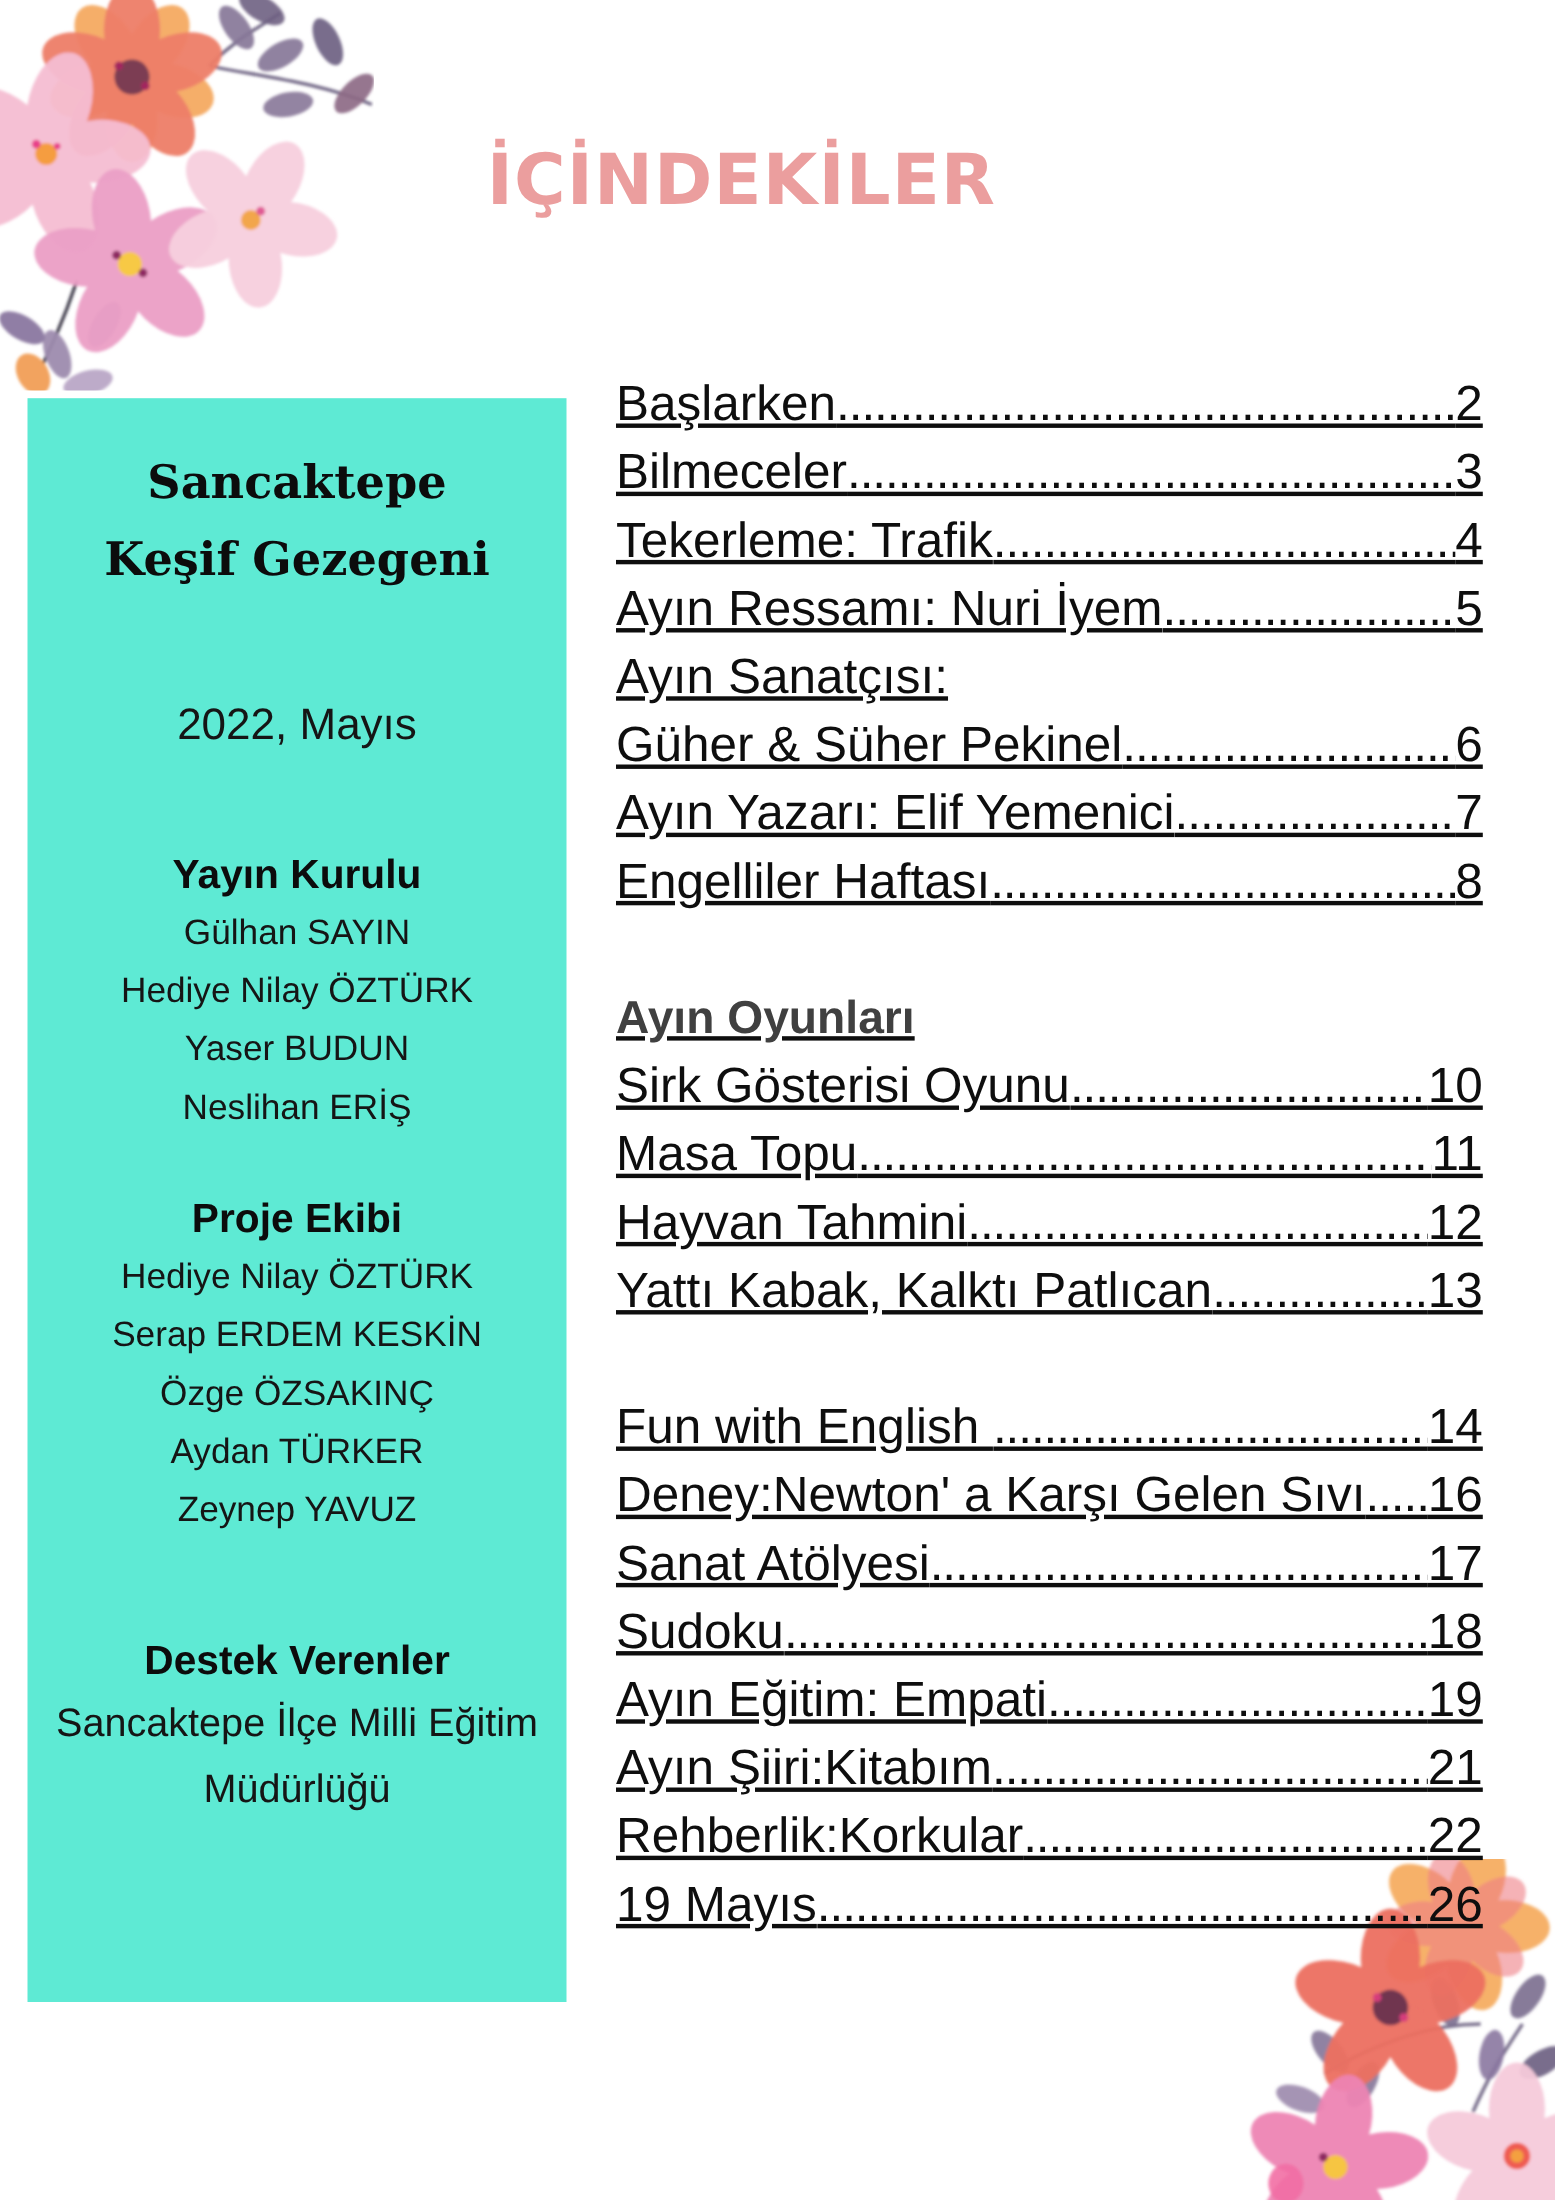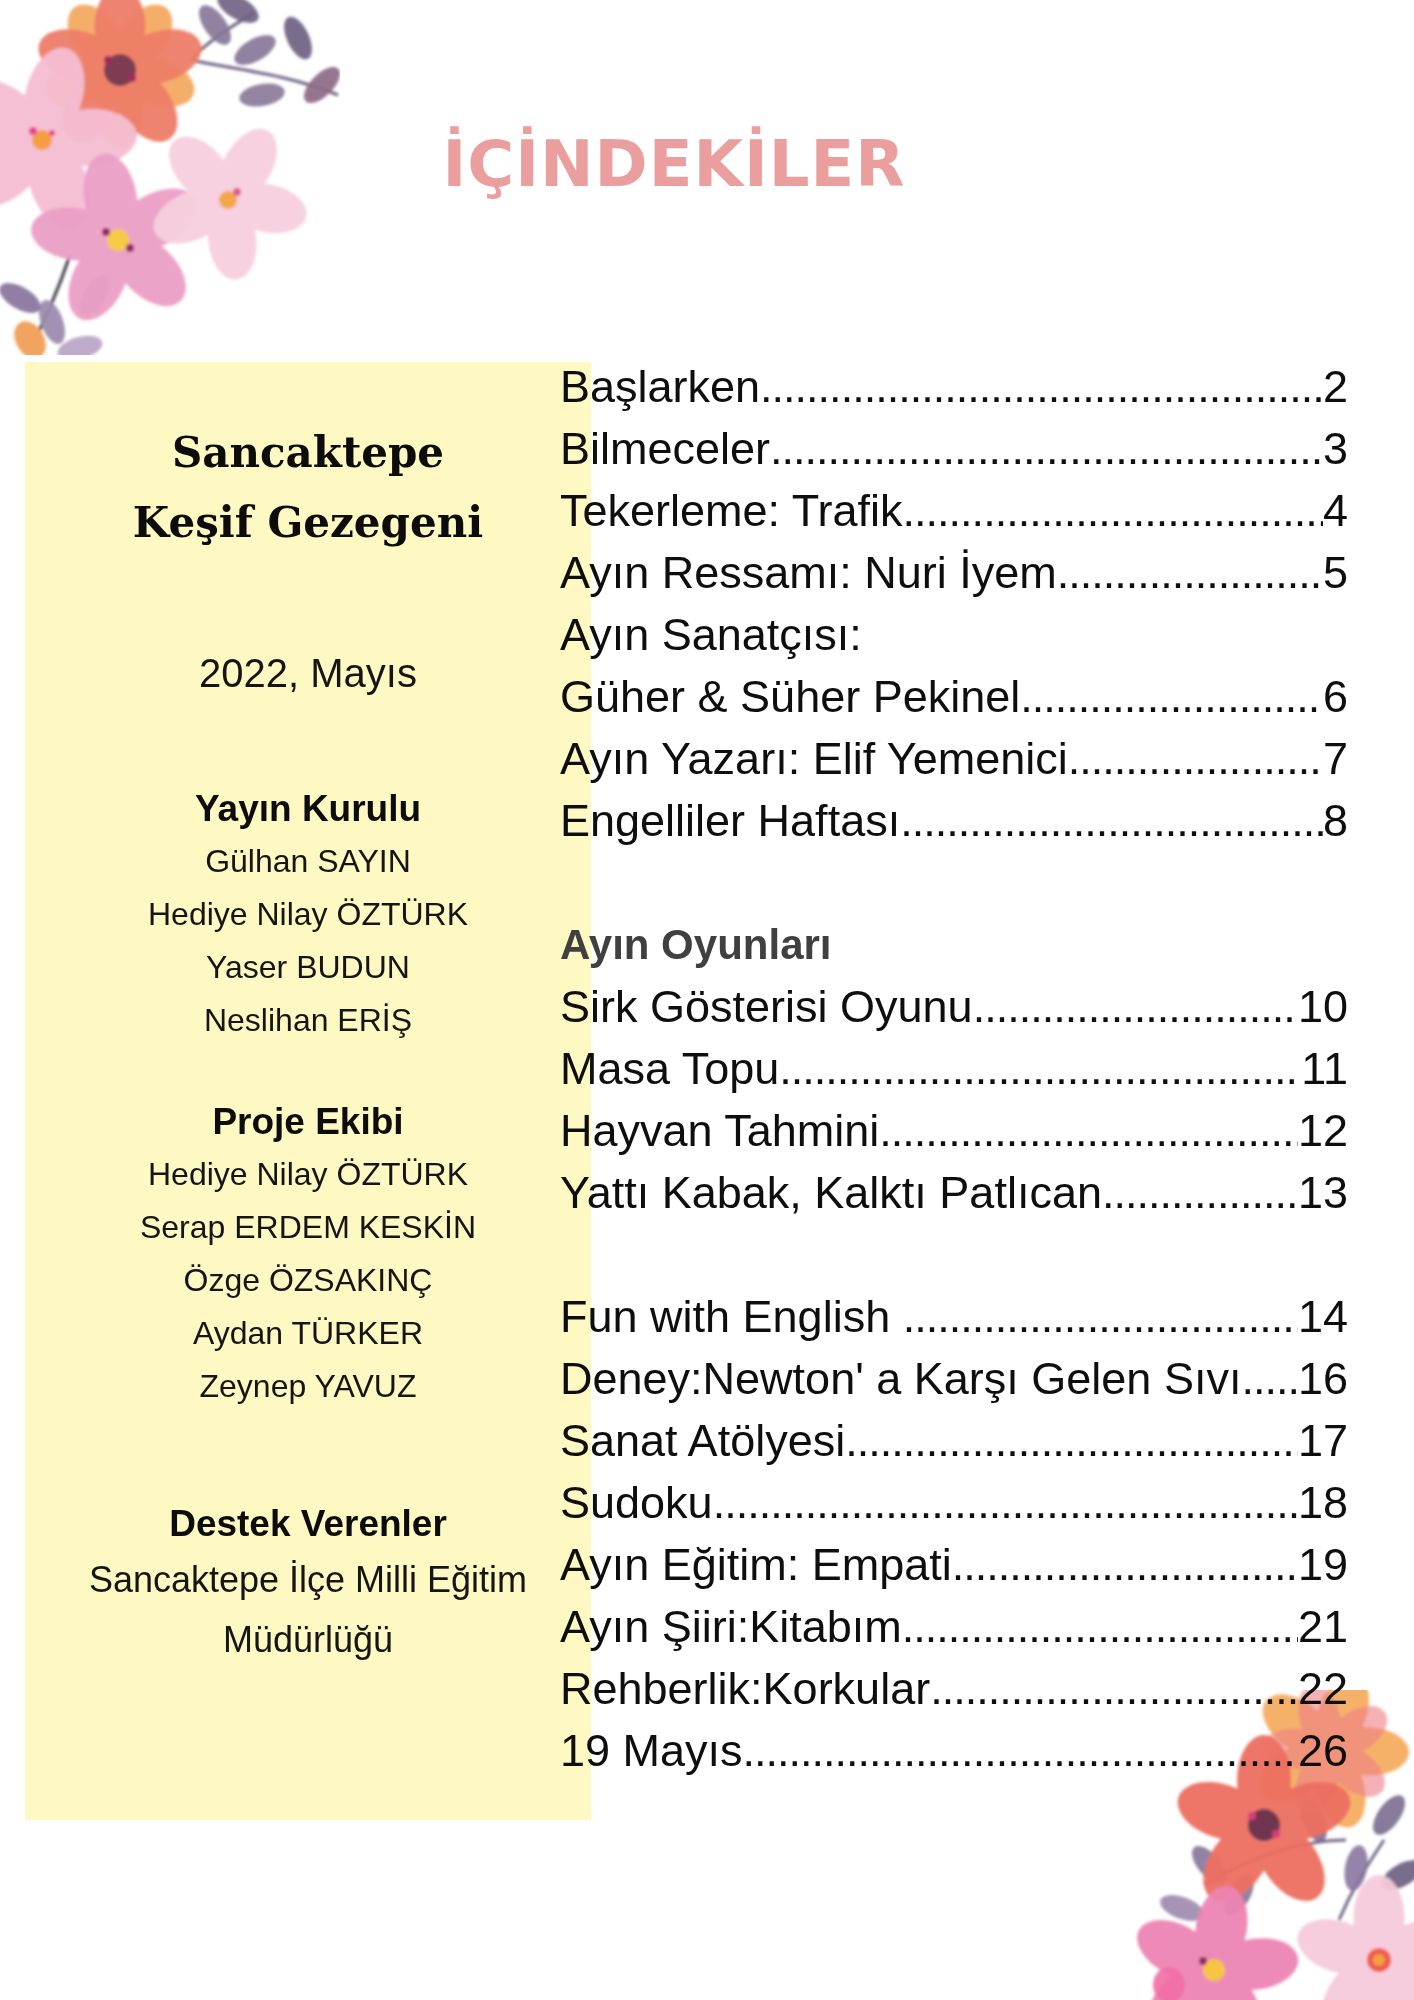--- a/index.html
+++ b/index.html
@@ -15,41 +15,41 @@
   .page-title{
     position:absolute;top:84px;left:0;width:1348px;
     text-align:center;
     font-family:"DejaVu Sans", sans-serif;
     font-size:64px;font-weight:800;letter-spacing:1px;
     color:#eb9e9e;
   }
   
   .sidebar{
     position:absolute;left:25px;top:362px;
-    width:566px;height:1458px;
-    background:#fef9c3;
+    width:490px;height:1458px;
+    background:#5eead4;
     box-sizing:border-box;
-    padding:56px 6px 0 6px;
+    padding:42px 6px 0 6px;
     text-align:center;
   }
   .magazine-title{
     font-family:"DejaVu Serif", serif;
     font-weight:bold;font-size:42px;line-height:70px;color:#0c0c0c;
   }
   .issue-date{margin-top:90px;font-size:40px;line-height:50px;color:#151515;}
   .group{margin-top:84px;}
   .group.gap-small{margin-top:48px;}
   .group.gap-large{}
   .group-heading{font-weight:bold;font-size:37px;line-height:53px;color:#0c0c0c;}
   .member{font-size:32px;line-height:53px;color:#151515;}
   .org-name{font-size:36px;line-height:60px;color:#151515;}
   
   .toc{
-    position:absolute;left:560px;top:356px;width:788px;
-    font-size:45px;line-height:62px;color:#0e0e0e;
+    position:absolute;left:560px;top:336px;width:788px;
+    font-size:45px;line-height:62px;color:#0e0e0e;text-decoration:underline;
   }
   .toc-row{display:flex;align-items:baseline;}
   .toc-label{white-space:pre;flex:none;}
   .toc-leader{flex:1;min-width:0;overflow:hidden;white-space:nowrap;letter-spacing:-1px;}
   .toc-page{flex:none;}
   .toc-spacer{height:62px;}
   .toc-section-heading{
     font-weight:bold;font-size:42px;line-height:62px;
     color:#404040;
   }

